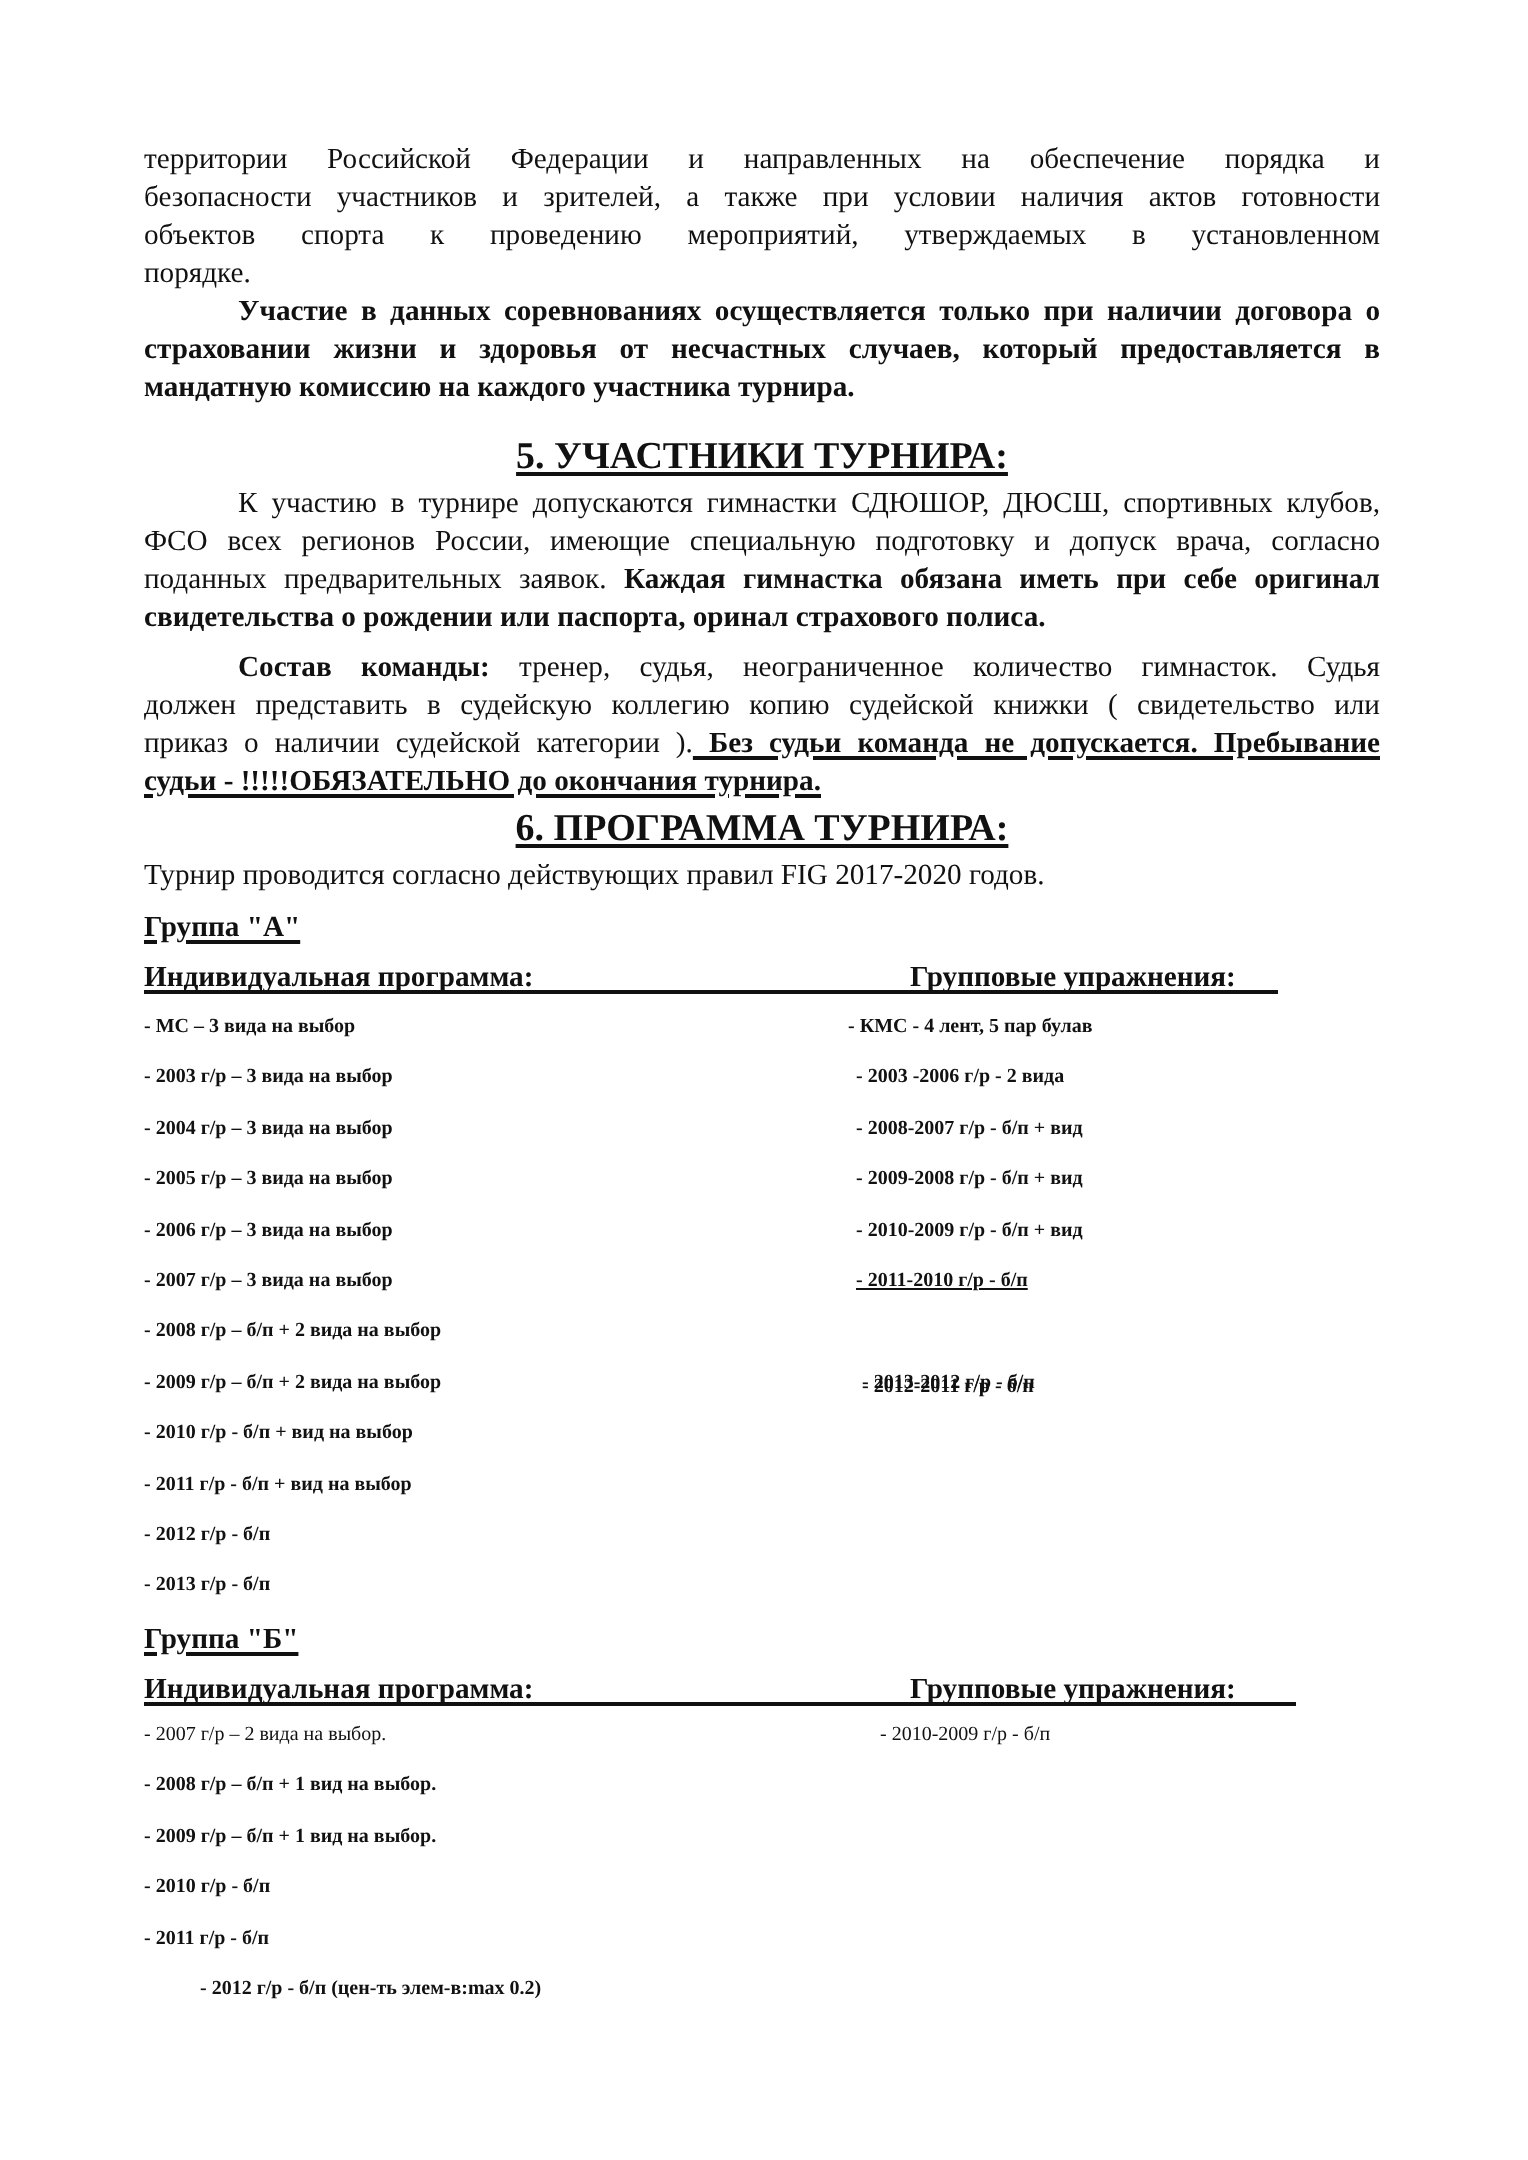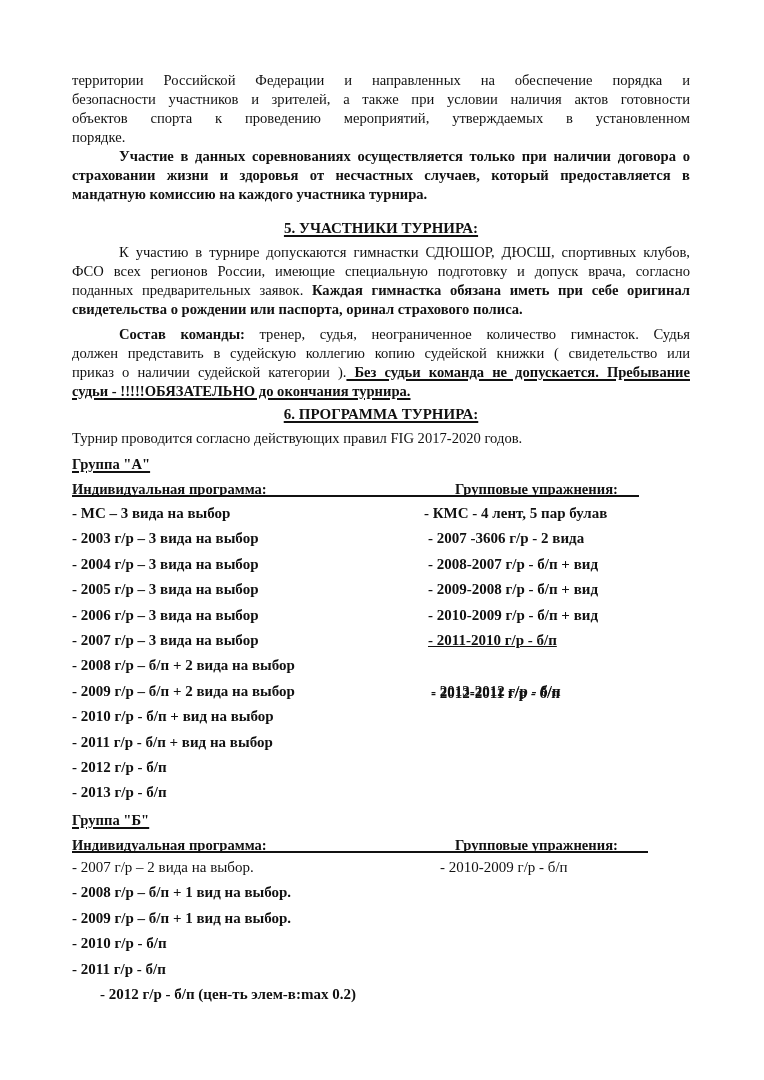--- a/index.html
+++ b/index.html
@@ -5,24 +5,24 @@
     html, body { margin: 0; padding: 0; background: #ffffff; }
     body { width: 764px; height: 1080px; position: relative; overflow: hidden;
            font-family: "Liberation Serif", "DejaVu Serif", serif; color: #111111; }
     .page { position: absolute; left: 0; top: 0; width: 764px; height: 1080px; }
     .ln { position: absolute; left: 72px; width: 618px; font-size: 14.6px; line-height: 19px; white-space: nowrap; }
     .just { text-align: justify; text-align-last: justify; white-space: normal; }
     .b { font-weight: bold; }
     .u { text-decoration: underline; text-decoration-thickness: 1.5px; text-underline-offset: 2px; }
     .center { text-align: center; }
     .ind { text-indent: 47px; }
-    .heading { font-size: 15px; font-weight: bold; text-decoration: underline; text-decoration-thickness: 1.5px; text-underline-offset: 2px; }
+    .heading { font-size: 19px; font-weight: bold; text-decoration: underline; text-decoration-thickness: 1.5px; text-underline-offset: 2px; }
     .sub-hdr { position: absolute; font-size: 14.6px; font-weight: bold; line-height: 19px; white-space: nowrap; }
     .hdr-line { position: absolute; height: 1.6px; background: #111; }
-    .item { position: absolute; font-size: 15px; line-height: 19px; white-space: nowrap; }
+    .item { position: absolute; font-size: 10px; line-height: 19px; white-space: nowrap; }
     .item.bold { font-weight: bold; }
   </style>
 </head>
 <body>
 
 <div class="page">
 
   <div class="ln just" style="top:71px">территории Российской Федерации и направленных на обеспечение порядка и</div>
   <div class="ln just" style="top:109px">объектов      спорта к проведению      мероприятий,   утверждаемых в установленном</div>
   <div class="ln just" style="top:90px">безопасности участников и зрителей,   а также при условии наличия актов готовности</div>
@@ -67,21 +67,21 @@
       <div class="item bold" style="left: 72px; top: 631px;">- 2007 г/р – 3 вида на выбор</div>
       <div class="item bold" style="left: 72px; top: 656px;">- 2008 г/р – б/п + 2 вида на выбор</div>
       <div class="item bold" style="left: 72px; top: 682px;">- 2009 г/р – б/п + 2 вида на выбор</div>
       <div class="item bold" style="left: 72px; top: 707px;">- 2010 г/р - б/п  + вид на выбор</div>
       <div class="item bold" style="left: 72px; top: 733px;">- 2011 г/р - б/п  + вид на выбор</div>
       <div class="item bold" style="left: 72px; top: 758px;">- 2012 г/р - б/п</div>
       <div class="item bold" style="left: 72px; top: 783px;">- 2013 г/р - б/п</div>
     </div>
   <div id="groupA-grp">
       <div class="item bold" style="left: 424px; top: 504px;">- КМС - 4 лент, 5 пар булав</div>
-      <div class="item bold" style="left: 428px; top: 529px;">- 2007 -3606 г/р - 2 вида</div>
+      <div class="item bold" style="left: 428px; top: 529px;">- 2003 -2006 г/р - 2 вида</div>
       <div class="item bold" style="left: 428px; top: 555px;">- 2008-2007 г/р - б/п + вид</div>
       <div class="item bold" style="left: 428px; top: 580px;">- 2009-2008 г/р - б/п + вид</div>
       <div class="item bold" style="left: 428px; top: 606px;">- 2010-2009 г/р - б/п + вид</div>
       <div class="item bold" style="left: 428px; top: 631px; text-decoration: underline;">- 2011-2010 г/р - б/п</div>
       <div class="item bold" style="left: 431px; top: 684px;">- 2012-2011 г/р - б/п</div>
       <div class="item bold" style="left: 431px; top: 682px;">- 2013-2012 г/р - б/п</div>
     </div>
 
   <div class="ln" style="top:811px">
     <span class="b u">Группа "Б"</span>

